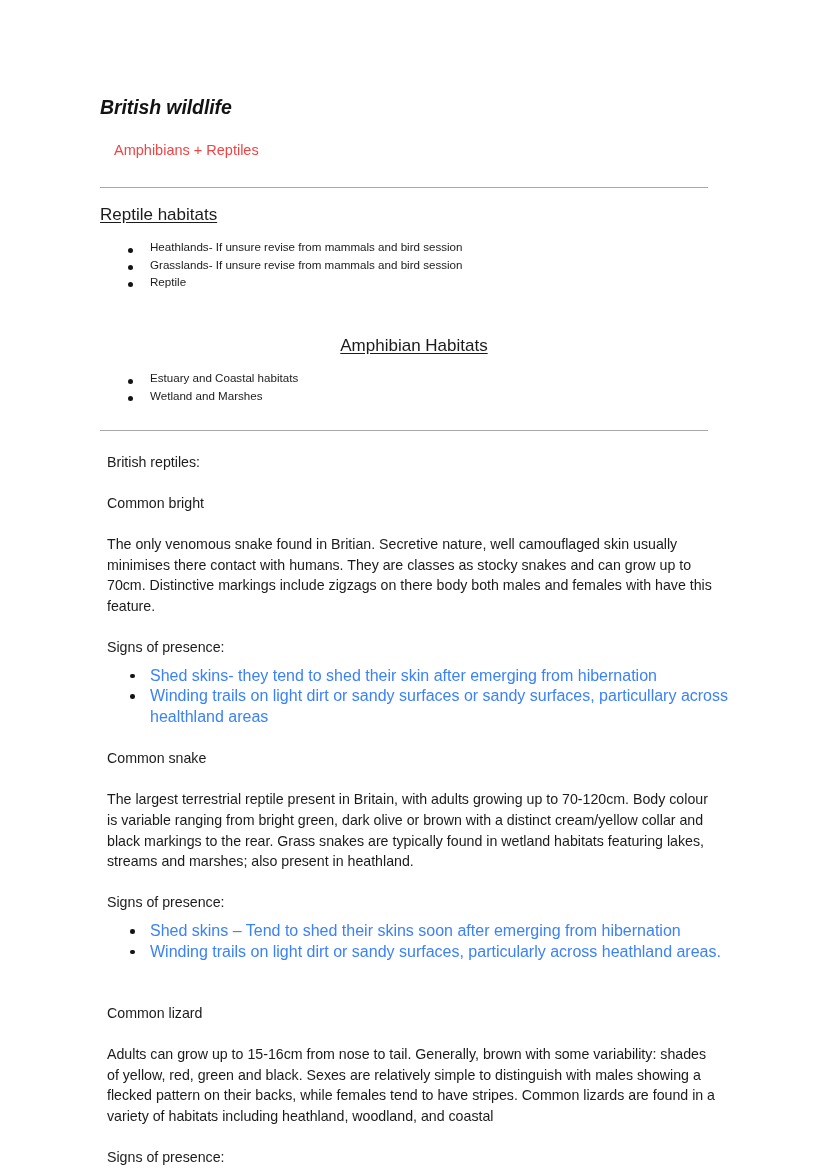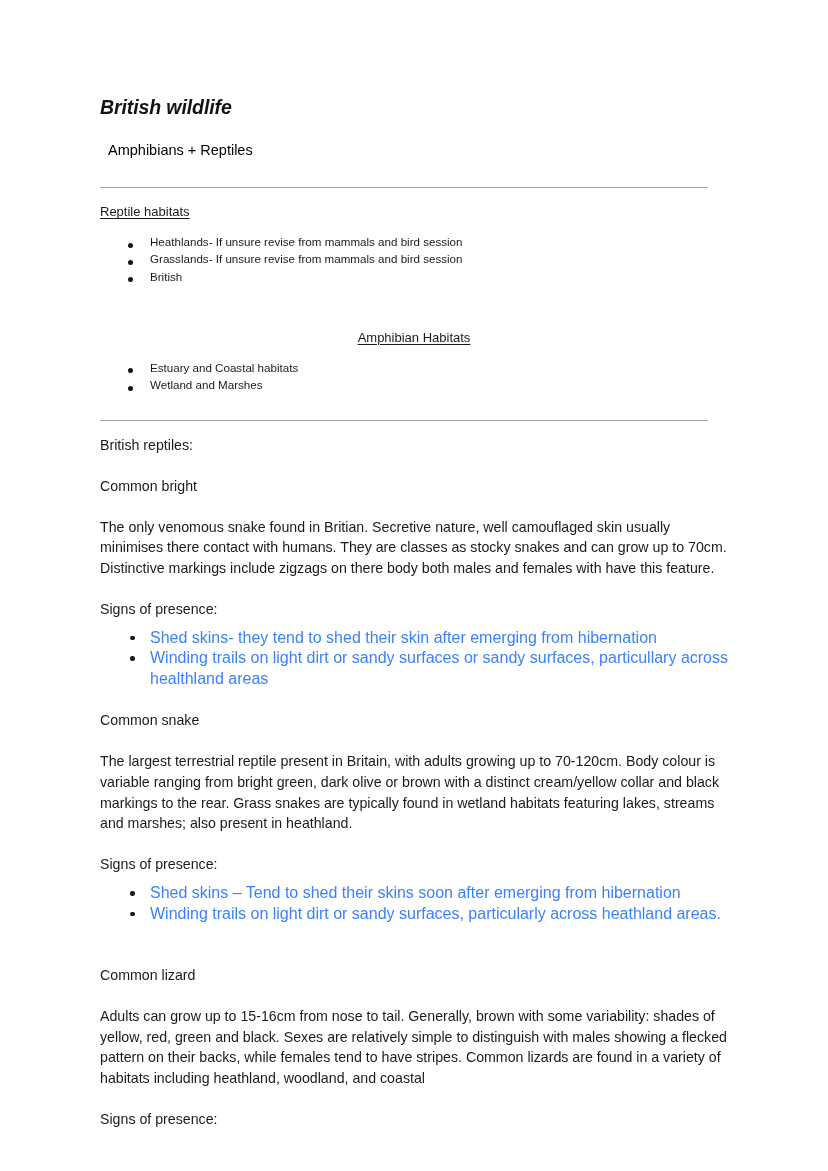--- a/index.html
+++ b/index.html
@@ -33,39 +33,39 @@
     font-size: 19.5px;
     font-weight: bold;
     font-style: italic;
     letter-spacing: -0.1px;
     margin: 0 0 22px 0;
     line-height: 1.2;
     color: #131313;
   }
   .subtitle {
     font-size: 14.5px;
-    margin: 8px;
+    margin: 14px;
     line-height: 1.3;
-    color: #000000;
+    color: #ef4444;
   }
 
   
   .rule {
     height: 0;
     border: 0;
     border-top: 1px solid #a8a8a8;
     width: 608px;
     margin: 0;
   }
   .rule-1 { margin-top: 27px; }
   .rule-2 { margin-top: 26px; }
 
   
   .section-label {
-    font-size: 13px;
+    font-size: 17px;
     text-decoration: underline;
     text-underline-offset: 2px;
     margin: 0;
     line-height: 1.3;
     color: #1b1b1b;
   }
   .label-reptile { margin-top: 16px; }
   .label-amphibian { margin-top: 45px; text-align: center; }
 
   
@@ -89,21 +89,21 @@
     width: 5px;
     height: 5px;
     border-radius: 50%;
     background: #141414;
   }
 
   
   p.body {
     font-size: 14.2px;
     line-height: 20.6px;
-    margin: 0;
+    margin: 7px;
     color: #1b1b1b;
   }
   p.gap-line     { margin-top: 20.6px; }
   p.gap-para     { margin-top: 20.6px; }
   p.gap-block    { margin-top: 20.6px; }
 
   .spacer-after-rule { height: 14px; }
 
   
   ul.signs-list {
@@ -140,21 +140,21 @@
 
     <p class="subtitle">Amphibians + Reptiles</p>
 
     <hr class="rule rule-1">
 
     <p class="section-label label-reptile">Reptile habitats</p>
 
     <ul class="habitat-list">
       <li>Heathlands- If unsure revise from mammals and bird session</li>
       <li>Grasslands- If unsure revise from mammals and bird session</li>
-      <li>British</li>
+      <li>Reptile</li>
     </ul>
 
     <p class="section-label label-amphibian">Amphibian Habitats</p>
 
     <ul class="habitat-list">
       <li>Estuary and Coastal habitats</li>
       <li>Wetland and Marshes</li>
     </ul>
 
     <hr class="rule rule-2">

